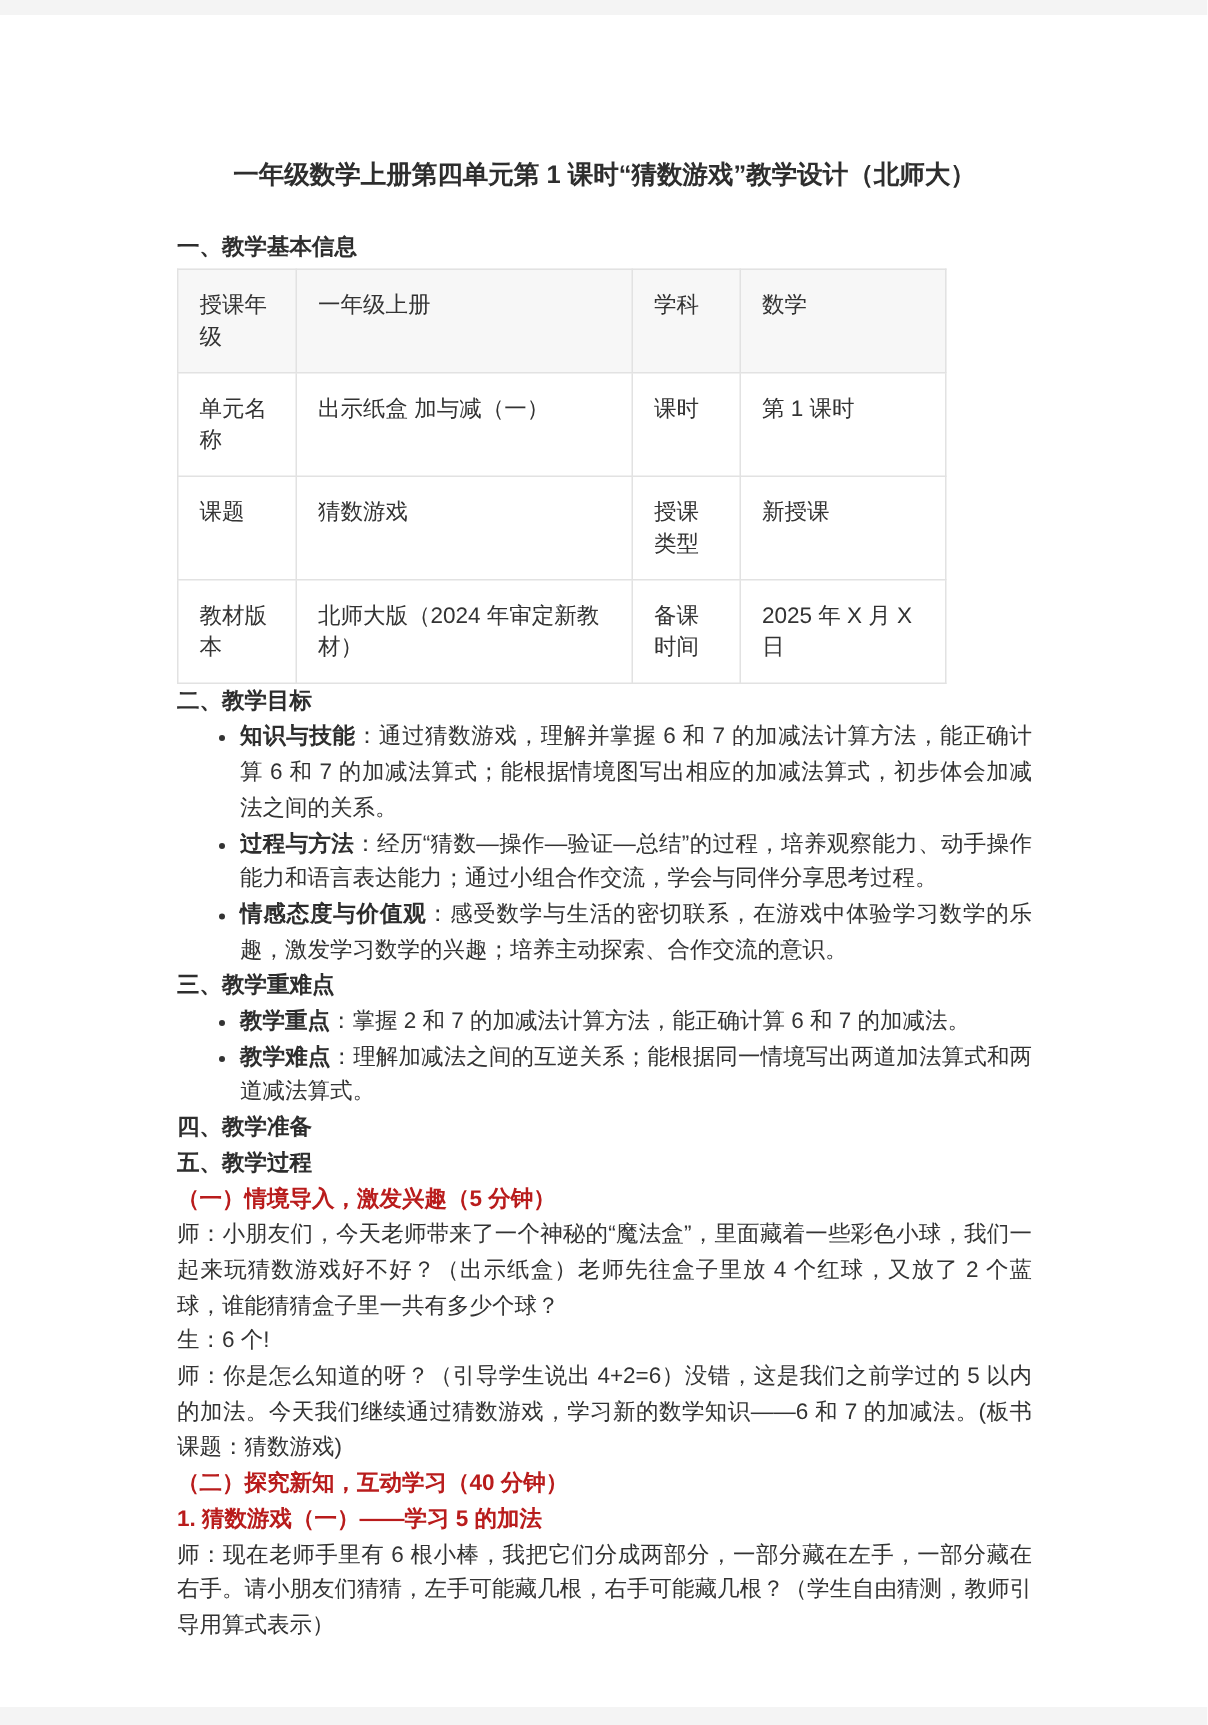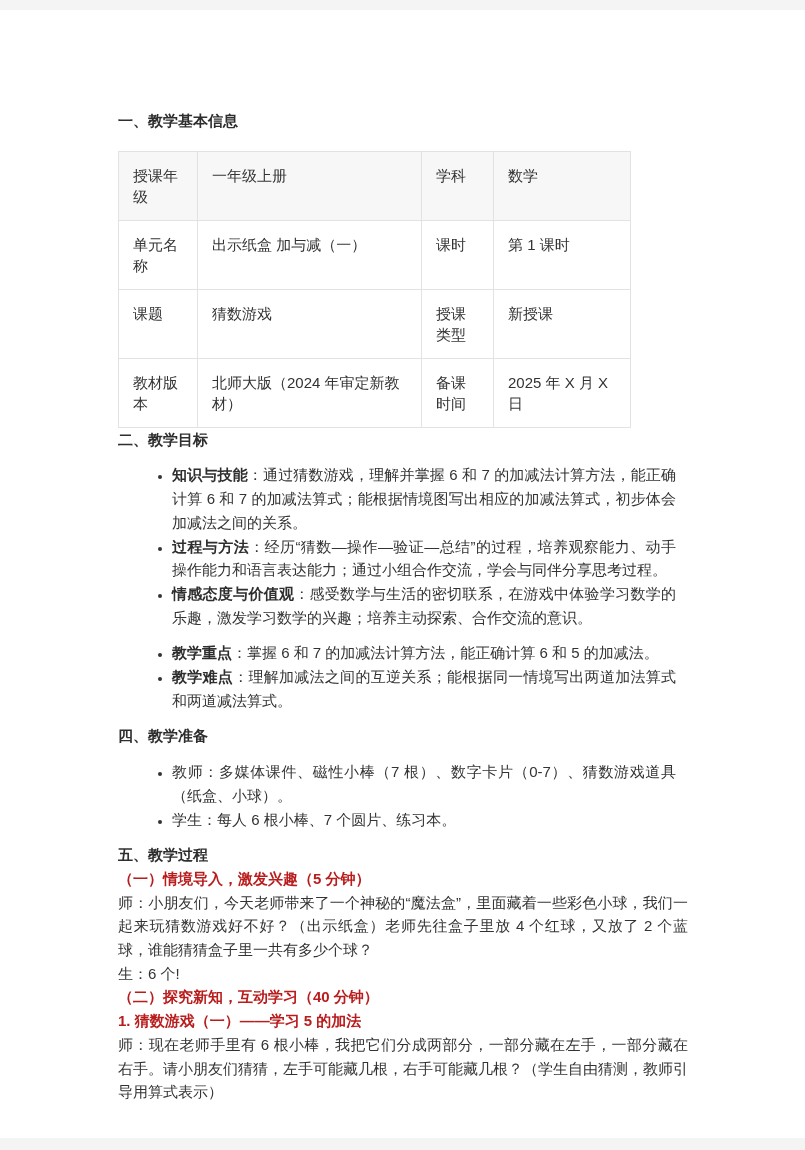--- a/index.html
+++ b/index.html
@@ -16,50 +16,51 @@
 
   .content { padding: 105px 117px 0 118px; }
 
   .doc-title {
     font-size: 17px; font-weight: bold; text-align: center;
     line-height: 24px; color: #2e2e2e;
   }
 
   .sec-heading {
     font-size: 15px; font-weight: bold; line-height: 23.7px;
-    margin-top: 4px; color: #2e2e2e;
+    margin-top: 24px; color: #2e2e2e;
   }
   .sec-heading.tight { margin-top: 0; }
   .sec-heading.inflow { margin-top: 0; }
 
-  table.info-table { border-collapse: collapse; margin-top: 18px; table-layout: fixed; width: 512px; }
+  table.info-table { border-collapse: collapse; margin-top: 2px; table-layout: fixed; width: 512px; }
   table.info-table td {
     border: 1px solid #e2e2e2; vertical-align: top;
     padding: 13px 14px; font-size: 15px; line-height: 21px;
     height: 57px; color: #333333;
   }
   table.info-table tr.header-row td { background: #f7f7f7; }
   .col-l1 { width: 79px; } .col-v1 { width: 224px; }
   .col-l2 { width: 72px; } .col-v2 { width: 137px; }
 
   .flow { font-size: 15px; line-height: 23.7px; }
   .flow p { margin: 0; text-align: justify; }
   .flow .bold-line { font-weight: bold; color: #b91c1c; }
-  ul.bullets { margin: 12px; padding-left: 42px; list-style: disc; }
+  ul.bullets { margin: 0; padding-left: 42px; list-style: disc; }
   ul.bullets li { text-align: justify; }
   ul.bullets li::marker { font-size: 12px; }
   .lbl { font-weight: bold; color: #2e2e2e; }
 </style>
 </head>
 <body>
 
 <div class="edge-strip top"></div>
 
 <div class="content">
 
+  <h1 class="doc-title">一年级数学上册第四单元第 1 课时“猜数游戏”教学设计（北师大）</h1>
 
   <div class="sec-heading">一、教学基本信息</div>
 
   <table class="info-table">
     <colgroup>
       <col class="col-l1">
         <col class="col-v1">
         <col class="col-l2">
         <col class="col-v2">
     </colgroup>
@@ -92,36 +93,34 @@
   </table>
 
   <div class="flow">
     <div class="sec-heading tight">二、教学目标</div>
     <ul class="bullets">
       <li><span class="lbl">知识与技能</span><span>：通过猜数游戏，理解并掌握 6 和 7 的加减法计算方法，能正确计算 6 和 7 的加减法算式；能根据情境图写出相应的加减法算式，初步体会加减法之间的关系。</span></li>
       <li><span class="lbl">过程与方法</span><span>：经历“猜数—操作—验证—总结”的过程，培养观察能力、动手操作能力和语言表达能力；通过小组合作交流，学会与同伴分享思考过程。</span></li>
       <li><span class="lbl">情感态度与价值观</span><span>：感受数学与生活的密切联系，在游戏中体验学习数学的乐趣，激发学习数学的兴趣；培养主动探索、合作交流的意识。</span></li>
     </ul>
 
+    <div class="sec-heading inflow">三、教学重难点</div>
     <ul class="bullets">
-      <li><span class="lbl">教学重点</span><span>：掌握 6 和 7 的加减法计算方法，能正确计算 6 和 5 的加减法。</span></li>
+      <li><span class="lbl">教学重点</span><span>：掌握 2 和 7 的加减法计算方法，能正确计算 6 和 7 的加减法。</span></li>
       <li><span class="lbl">教学难点</span><span>：理解加减法之间的互逆关系；能根据同一情境写出两道加法算式和两道减法算式。</span></li>
     </ul>
 
     <div class="sec-heading inflow">四、教学准备</div>
-    <ul class="bullets">
-      <li><span>教师：多媒体课件、磁性小棒（7 根）、数字卡片（0-7）、猜数游戏道具（纸盒、小球）。</span></li>
-      <li><span>学生：每人 6 根小棒、7 个圆片、练习本。</span></li>
-    </ul>
 
     <div class="sec-heading inflow">五、教学过程</div>
 
     <p class="bold-line">（一）情境导入，激发兴趣（5 分钟）</p>
     <p>师：小朋友们，今天老师带来了一个神秘的“魔法盒”，里面藏着一些彩色小球，我们一起来玩猜数游戏好不好？（出示纸盒）老师先往盒子里放 4 个红球，又放了 2 个蓝球，谁能猜猜盒子里一共有多少个球？</p>
     <p>生：6 个!</p>
+    <p>师：你是怎么知道的呀？（引导学生说出 4+2=6）没错，这是我们之前学过的 5 以内的加法。今天我们继续通过猜数游戏，学习新的数学知识——6 和 7 的加减法。(板书课题：猜数游戏)</p>
 
     <p class="bold-line">（二）探究新知，互动学习（40 分钟）</p>
     <p class="bold-line">1. 猜数游戏（一）——学习 5 的加法</p>
     <p>师：现在老师手里有 6 根小棒，我把它们分成两部分，一部分藏在左手，一部分藏在右手。请小朋友们猜猜，左手可能藏几根，右手可能藏几根？（学生自由猜测，教师引导用算式表示）</p>
   </div>
 
 </div>
 
 <div class="edge-strip bottom"></div>
 

